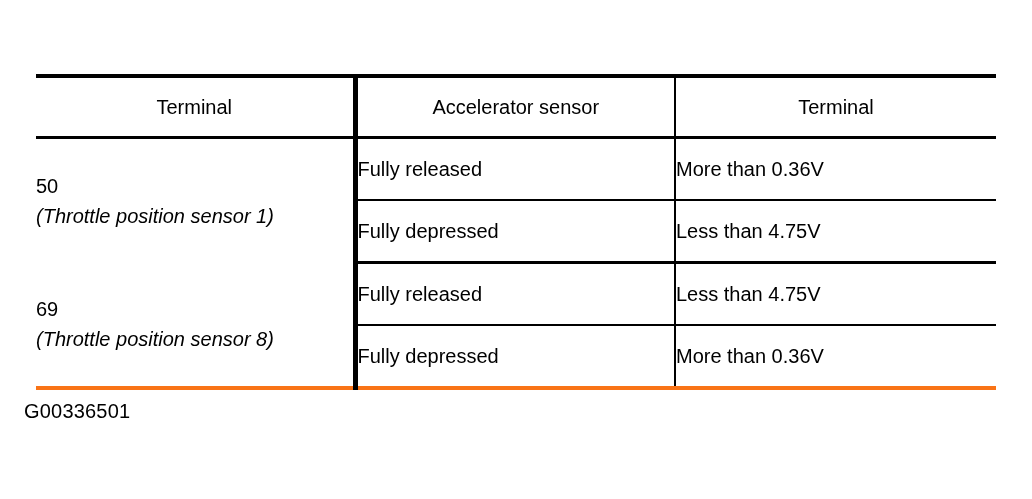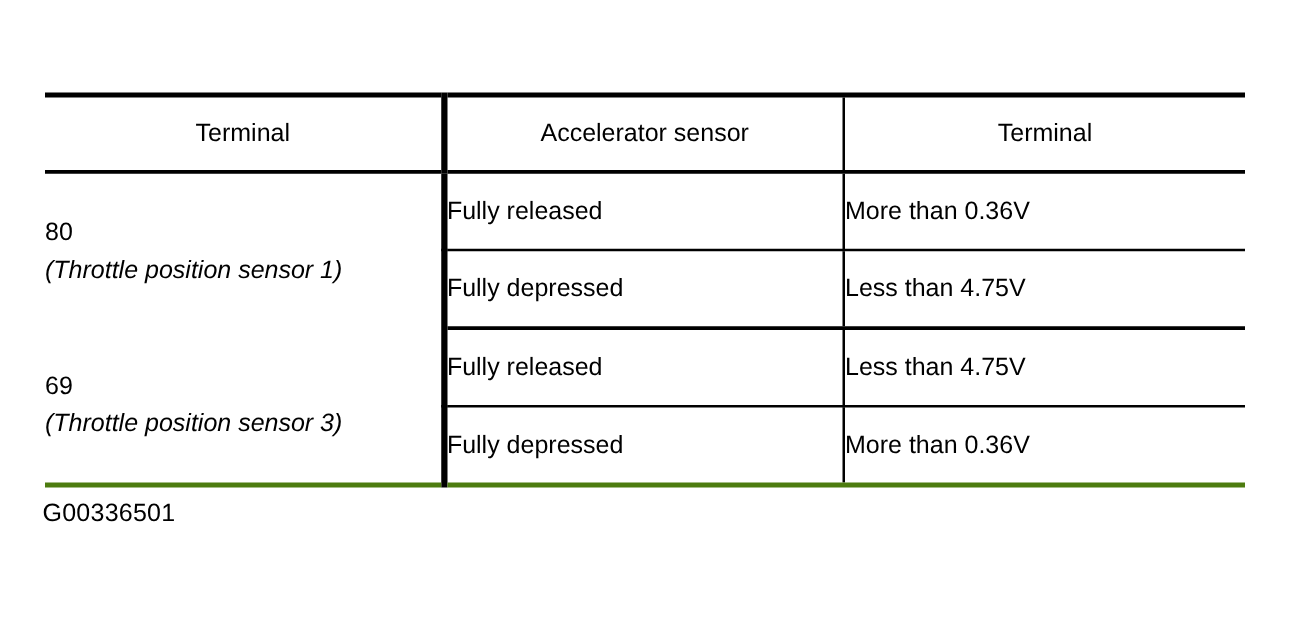--- a/index.html
+++ b/index.html
@@ -41,21 +41,21 @@
   table.spec-table th,
   table.spec-table td {
     padding: 0;
     font-weight: normal;
     vertical-align: middle;
     background: #ffffff;
   }
 
   
   .rule-top    { border-top: 4px solid #000; }
-  .rule-bottom { border-bottom: 4px solid #4d7c0f; }
+  .rule-bottom { border-bottom: 4px solid #f97316; }
 
   
   .rule-group  { border-bottom: 3px solid #000; }
 
   
   .rule-thin   { border-bottom: 2px solid #000; }
 
   
   .div-left  { border-right: 5px solid #000; }   
   .div-mid   { border-right: 2px solid #000; }   
@@ -77,21 +77,21 @@
   .td-center {
     height: 60px;
   }
 
   .terminal-no   { display: block; }
   .terminal-desc { display: block; font-style: italic; }
 
   
   .figure-id {
     position: absolute;
-    left: 34px;
+    left: 24px;
     top: 400px;
     font-size: 20px;
     letter-spacing: 0.2px;
     white-space: nowrap;
   }
 </style>
 </head>
 <body>
 
 <div class="table-wrap">
@@ -107,35 +107,35 @@
         <th class="th-cell rule-top rule-group div-left">Terminal</th>
         <th class="th-cell rule-top rule-group div-mid">Accelerator sensor</th>
         <th class="th-cell rule-top rule-group">Terminal</th>
       </tr>
     </thead>
 
     <tbody>
 
       <tr>
         <td class="td-terminal div-left" rowspan="2">
-          <span class="terminal-no">80</span>
+          <span class="terminal-no">50</span>
           <span class="terminal-desc">(Throttle position sensor 1)</span>
         </td>
         <td class="td-center rule-thin div-mid">Fully released</td>
         <td class="td-center rule-thin">More than 0.36V</td>
       </tr>
       <tr>
         <td class="td-center rule-group div-mid">Fully depressed</td>
         <td class="td-center rule-group">Less than 4.75V</td>
       </tr>
 
       <tr>
         <td class="td-terminal div-left rule-bottom" rowspan="2">
           <span class="terminal-no">69</span>
-          <span class="terminal-desc">(Throttle position sensor 3)</span>
+          <span class="terminal-desc">(Throttle position sensor 8)</span>
         </td>
         <td class="td-center rule-thin div-mid">Fully released</td>
         <td class="td-center rule-thin">Less than 4.75V</td>
       </tr>
       <tr>
         <td class="td-center rule-bottom div-mid">Fully depressed</td>
         <td class="td-center rule-bottom">More than 0.36V</td>
       </tr>
 
     </tbody>

